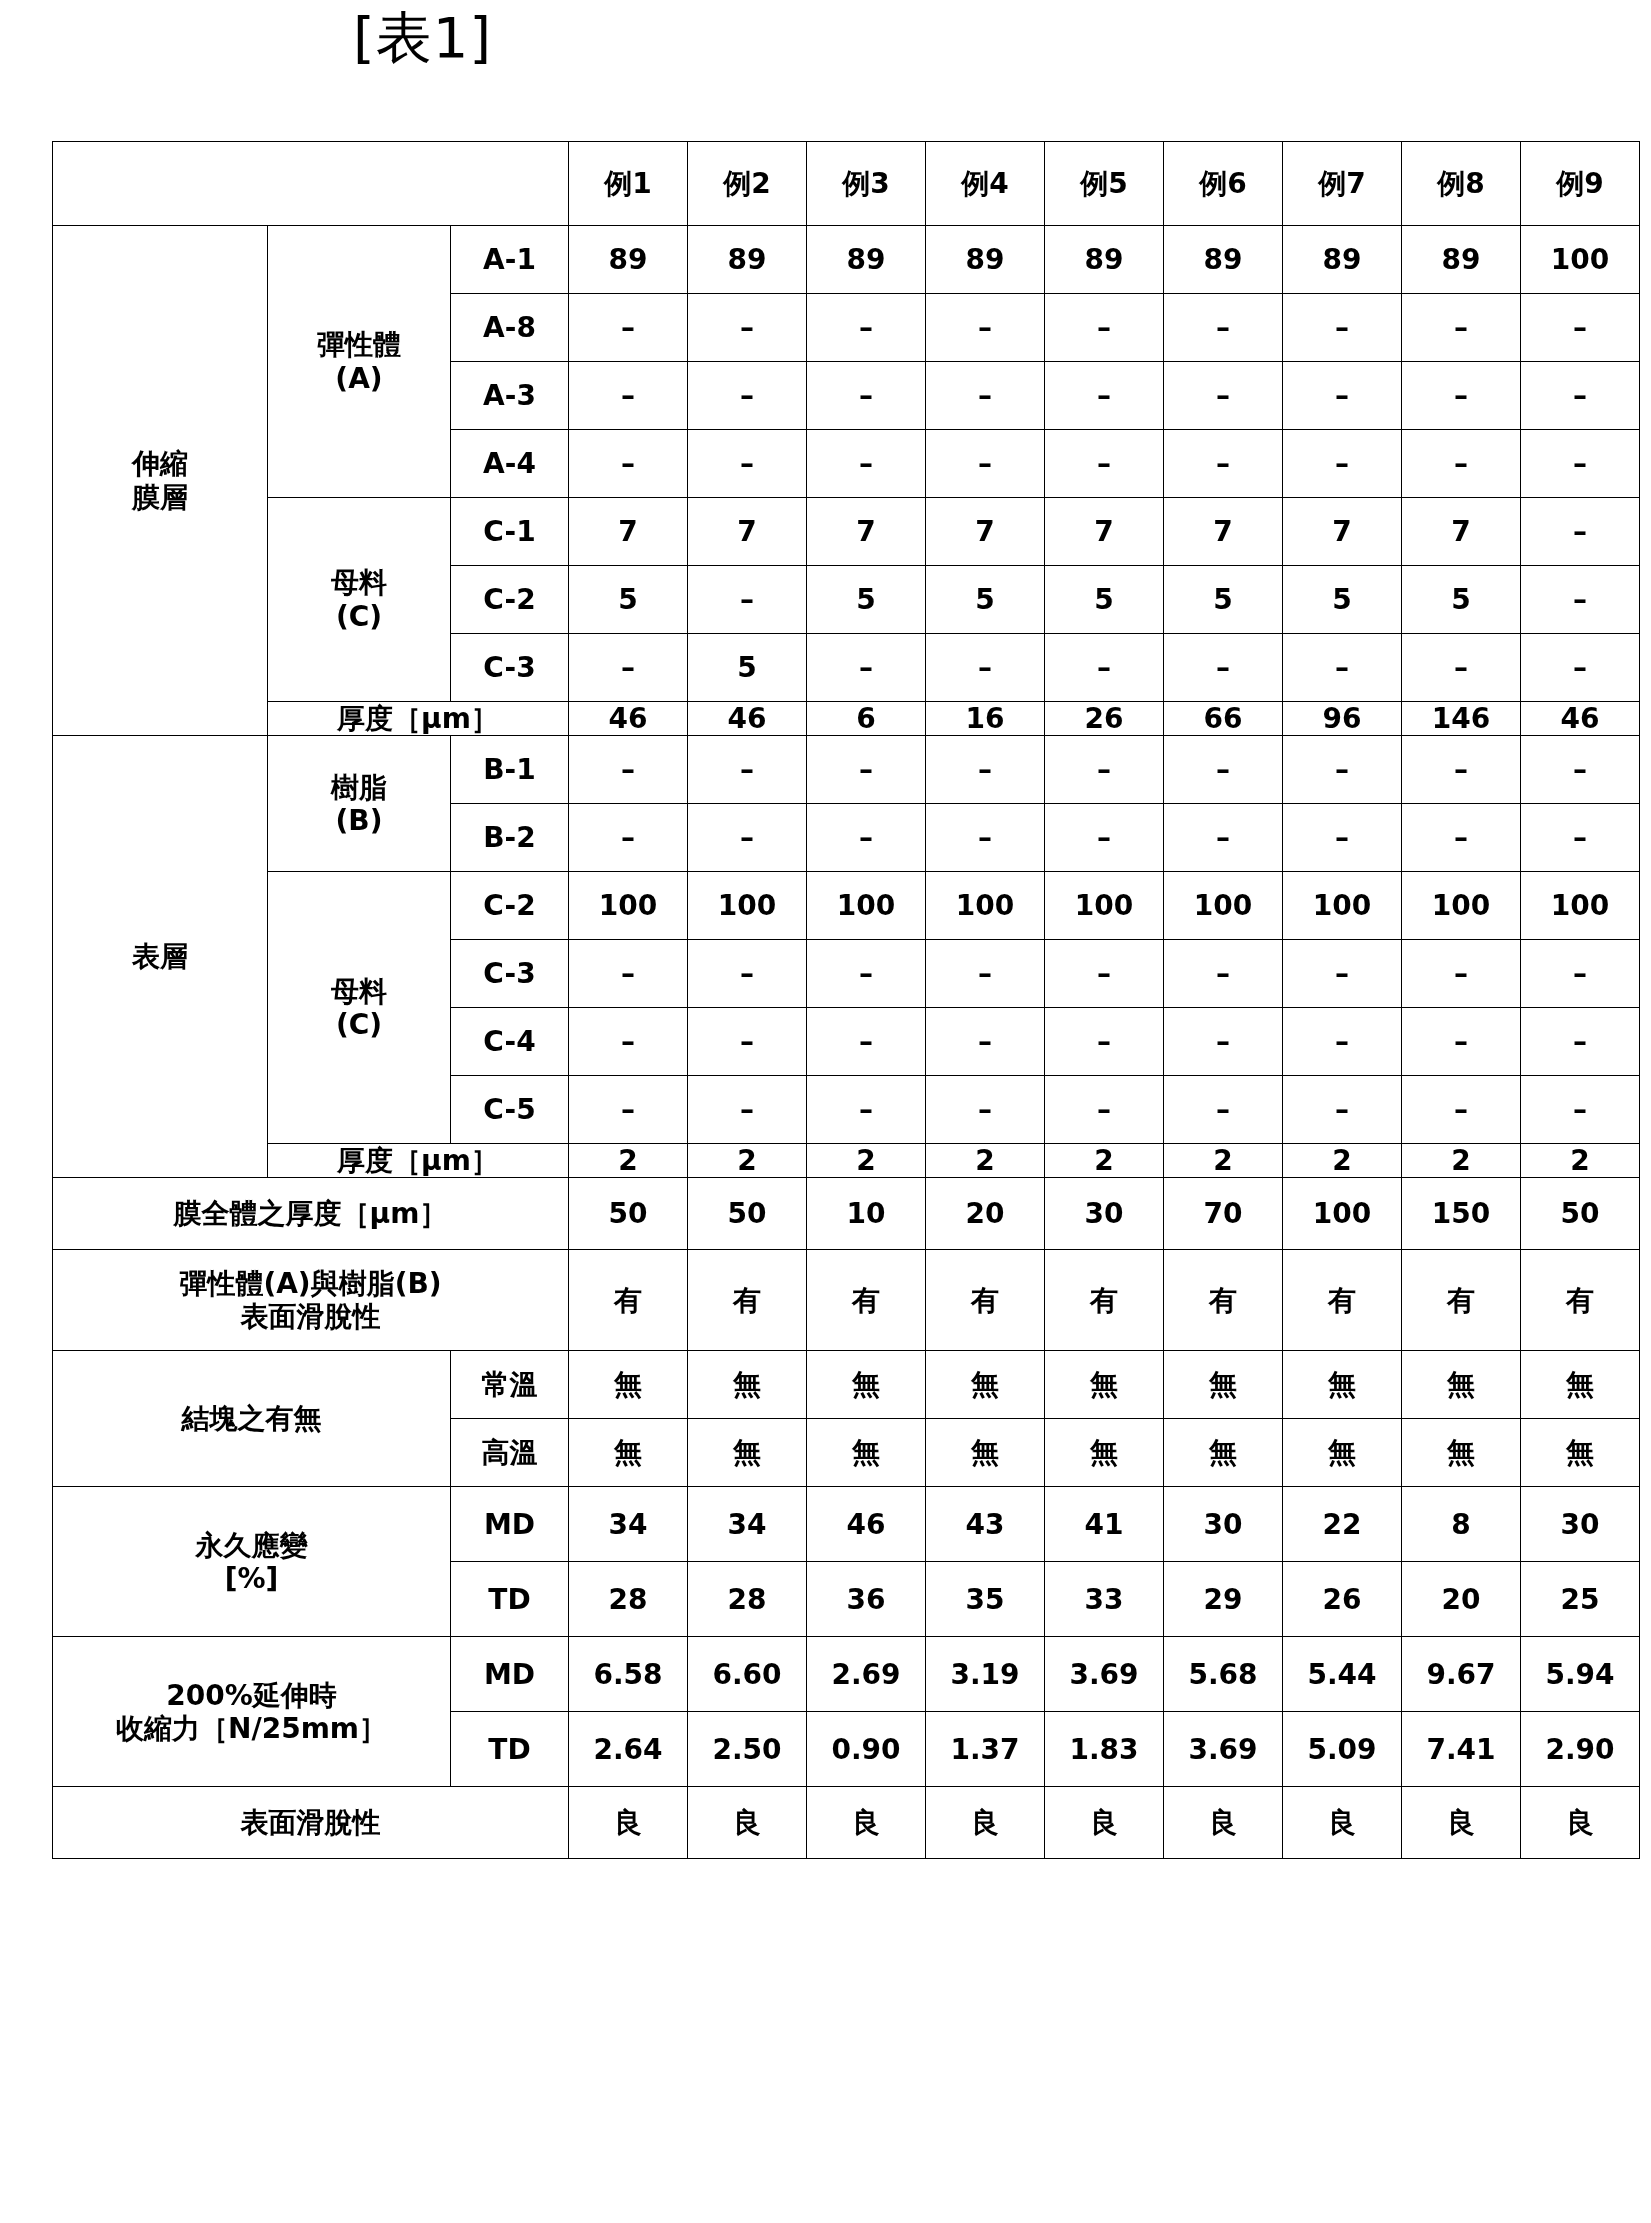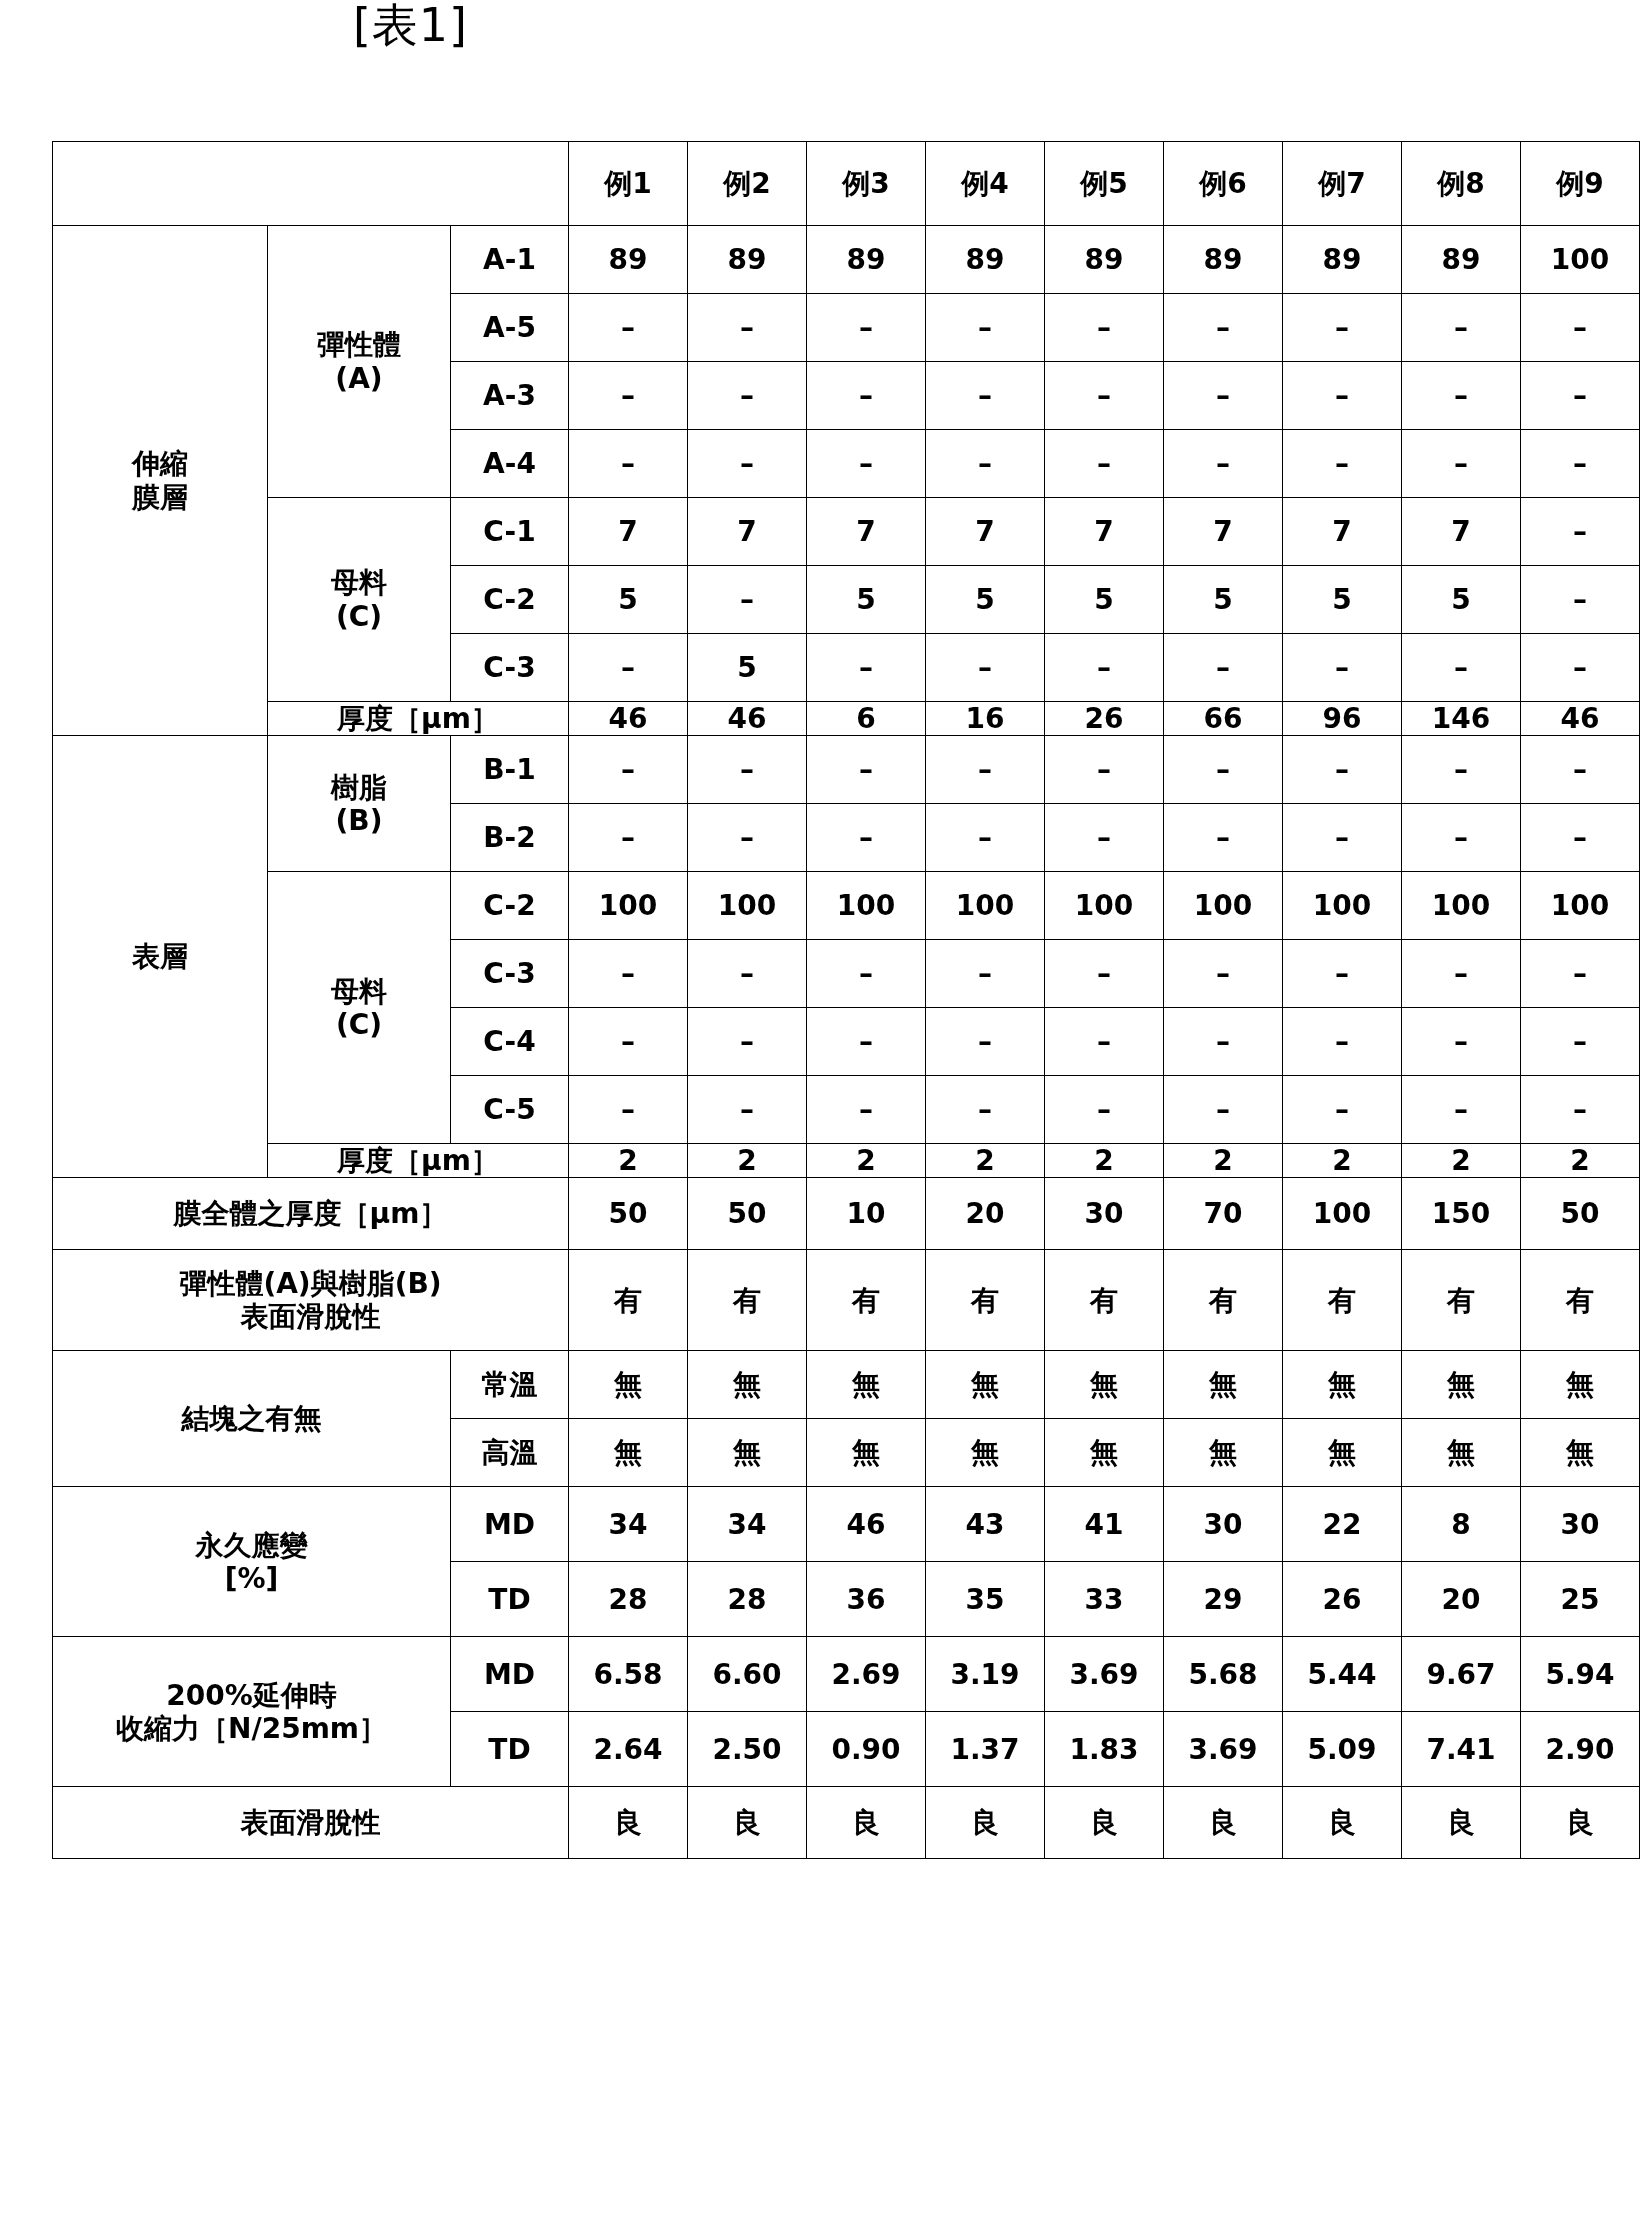--- a/index.html
+++ b/index.html
@@ -15,22 +15,22 @@
     overflow: hidden;
   }
   #page {
     position: relative;
     width: 1652px;
     height: 2224px;
   }
   .caption {
     position: absolute;
     left: 353px;
-    top: 2px;
-    font-size: 46px;
+    top: 10px;
+    font-size: 56px;
     font-weight: 400;
     letter-spacing: 0.9px;
     line-height: 1;
     white-space: nowrap;
   }
   table.tbl {
     position: absolute;
     left: 52px;
     top: 141px;
     width: 1583px;
@@ -134,21 +134,21 @@
         <td class="val">89</td>
         <td class="val">89</td>
         <td class="val">89</td>
         <td class="val">89</td>
         <td class="val">89</td>
         <td class="val">89</td>
         <td class="val">100</td>
       </tr>
 
       <tr>
-        <td class="code r-norm">A-5</td>
+        <td class="code r-norm">A-8</td>
         <td class="val dash">–</td>
         <td class="val dash">–</td>
         <td class="val dash">–</td>
         <td class="val dash">–</td>
         <td class="val dash">–</td>
         <td class="val dash">–</td>
         <td class="val dash">–</td>
         <td class="val dash">–</td>
         <td class="val dash">–</td>
       </tr>

